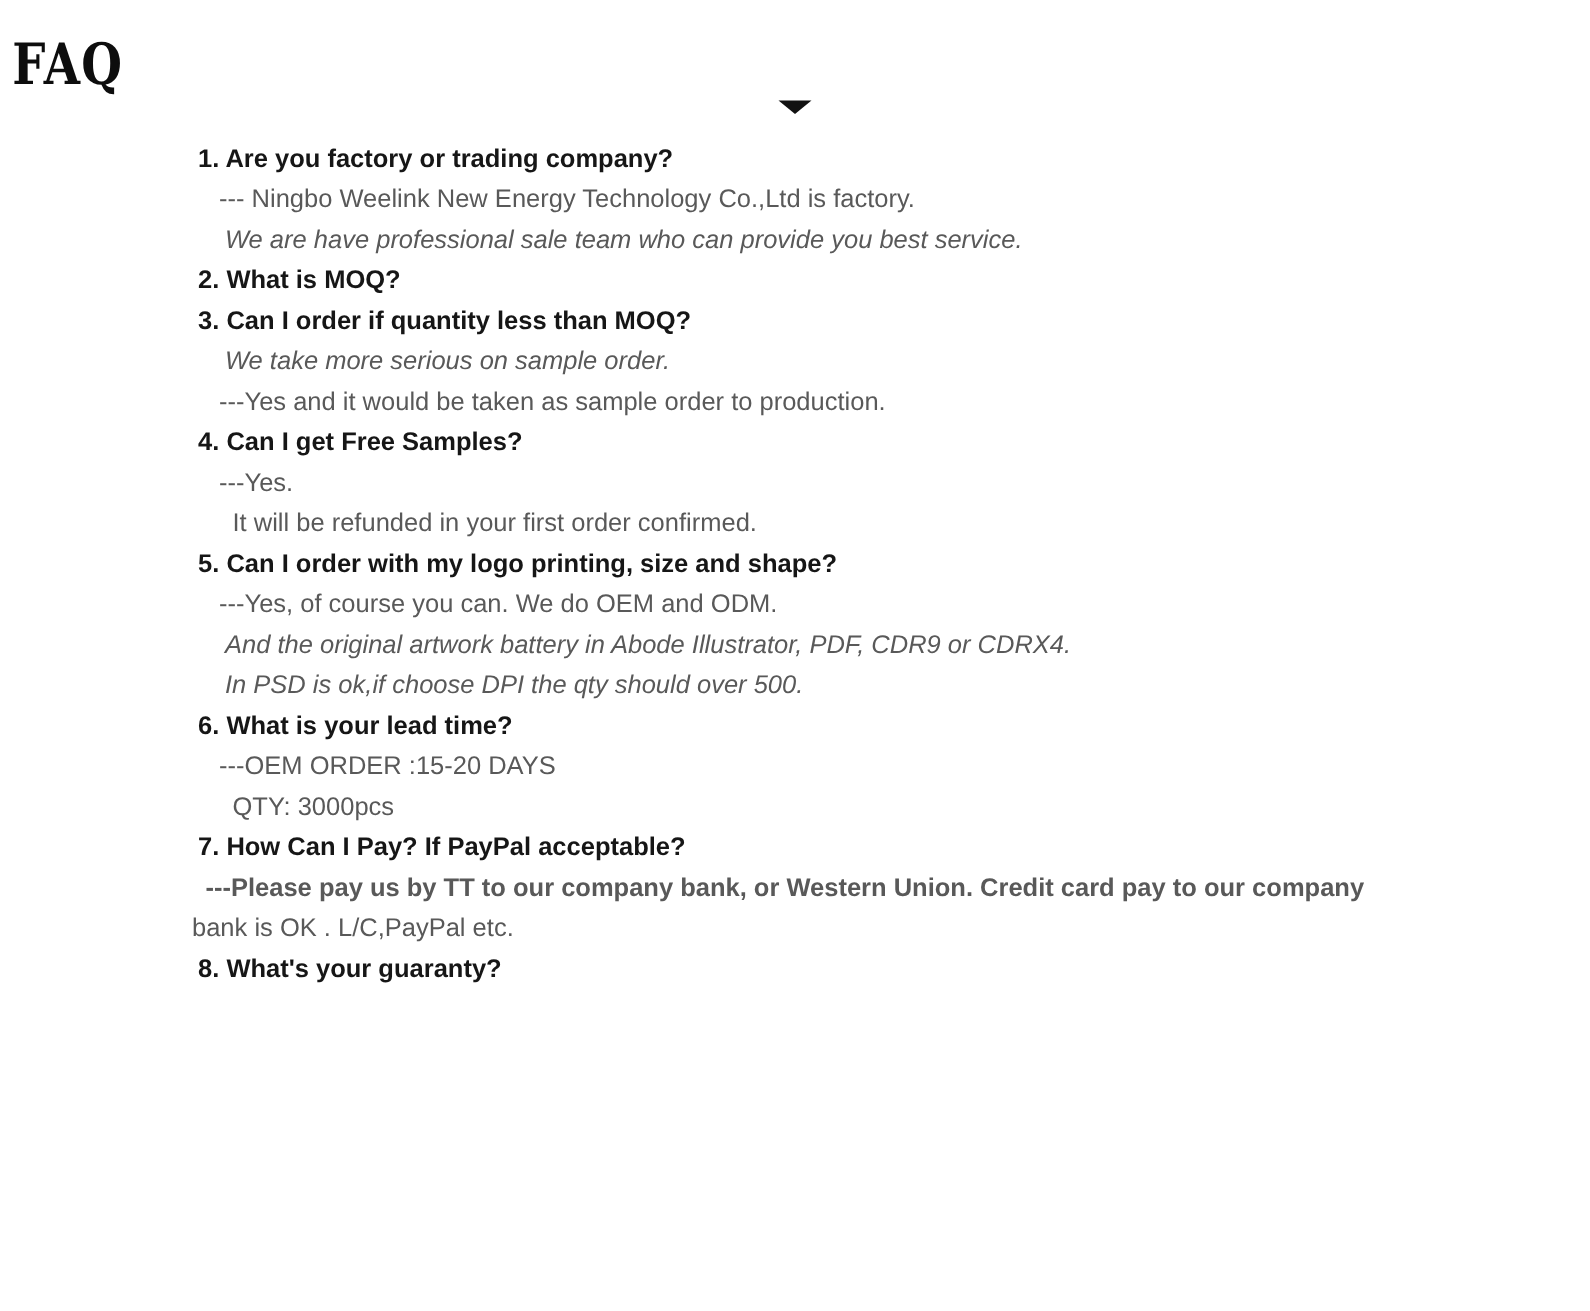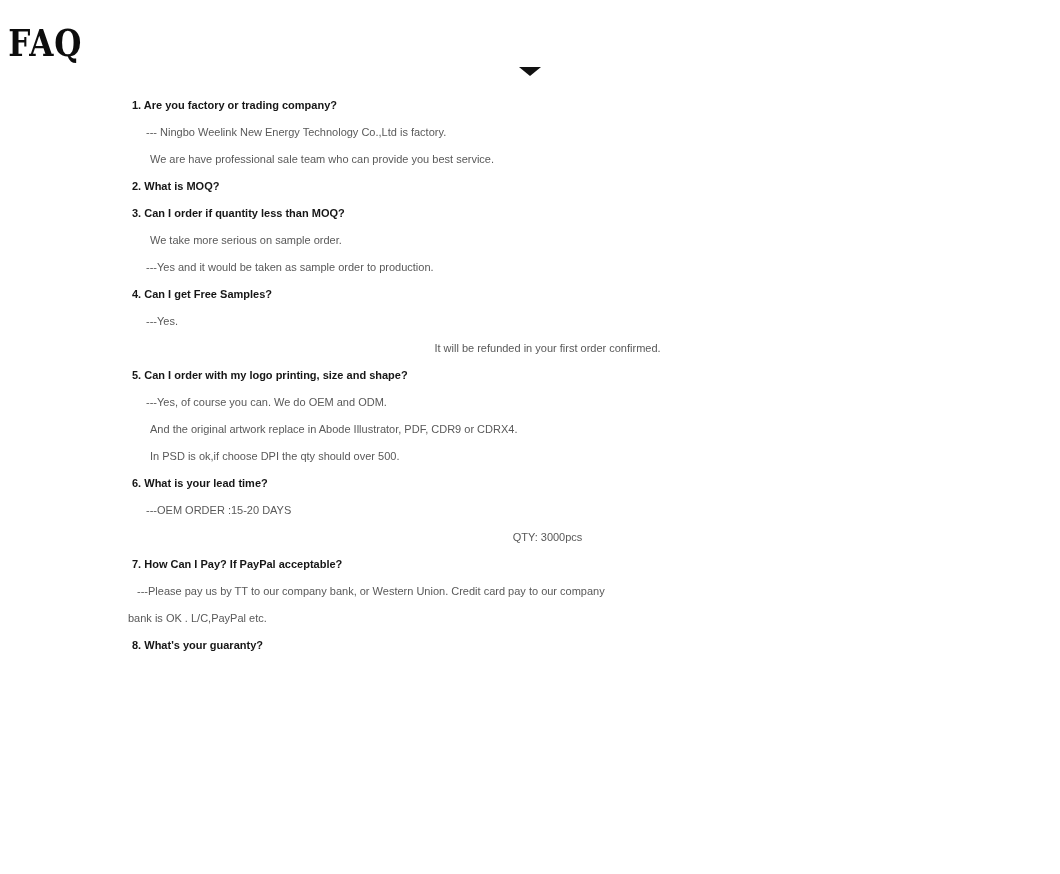--- a/index.html
+++ b/index.html
@@ -35,36 +35,36 @@
     width: 0;
     height: 0;
     border-left: 11px solid transparent;
     border-right: 11px solid transparent;
     border-top: 9px solid #111111;
     margin: 5px auto 0 auto;
   }
   .faq-list {
     margin: 16px 0 0 128px;
     width: 812px;
-    font-size: 11px;
+    font-size: 17px;
     line-height: 27px;
   }
   .q {
     color: var(--q-color, #161616);
     font-weight: bold;
     padding-left: 4px;
   }
   .a {
     color: var(--a-color, #595959);
     font-weight: normal;
   }
   .a.dash       { padding-left: 18px; }
-  .a.cont       { padding-left: 22px; }
-  .a.cont2      { padding-left: 27px; text-align: center; }
-  .a.dash-tight { padding-left: 9px;  }
+  .a.cont       { padding-left: 22px; font-style: italic; }
+  .a.cont2      { padding-left: 27px; }
+  .a.dash-tight { padding-left: 9px; font-weight: bold;  }
   .a.flush      { padding-left: 0;    }
 </style>
 </head>
 <body style="background: rgb(255, 255, 255);">
 
 <div class="page">
 
   <div class="faq-header">
     <div class="faq-title">FAQ</div>
     <div class="faq-arrow"></div>
@@ -96,21 +96,21 @@
       <div>
           <div class="a dash">---Yes.</div>
           <div class="a cont2">It will be refunded in your first order confirmed.</div>
         </div>
     </div>
 
     <div class="faq-item">
       <div class="q"><span>5.</span> <span>Can I order with my logo printing, size and shape?</span></div>
       <div>
           <div class="a dash">---Yes, of course you can. We do OEM and ODM.</div>
-          <div class="a cont">And the original artwork replace in Abode Illustrator, PDF, CDR9 or CDRX4.</div>
+          <div class="a cont">And the original artwork battery in Abode Illustrator, PDF, CDR9 or CDRX4.</div>
           <div class="a cont">In PSD is ok,if choose DPI the qty should over 500.</div>
         </div>
     </div>
 
     <div class="faq-item">
       <div class="q"><span>6.</span> <span>What is your lead time?</span></div>
       <div>
           <div class="a dash">---OEM ORDER :15-20 DAYS</div>
           <div class="a cont2">QTY: 3000pcs</div>
         </div>

